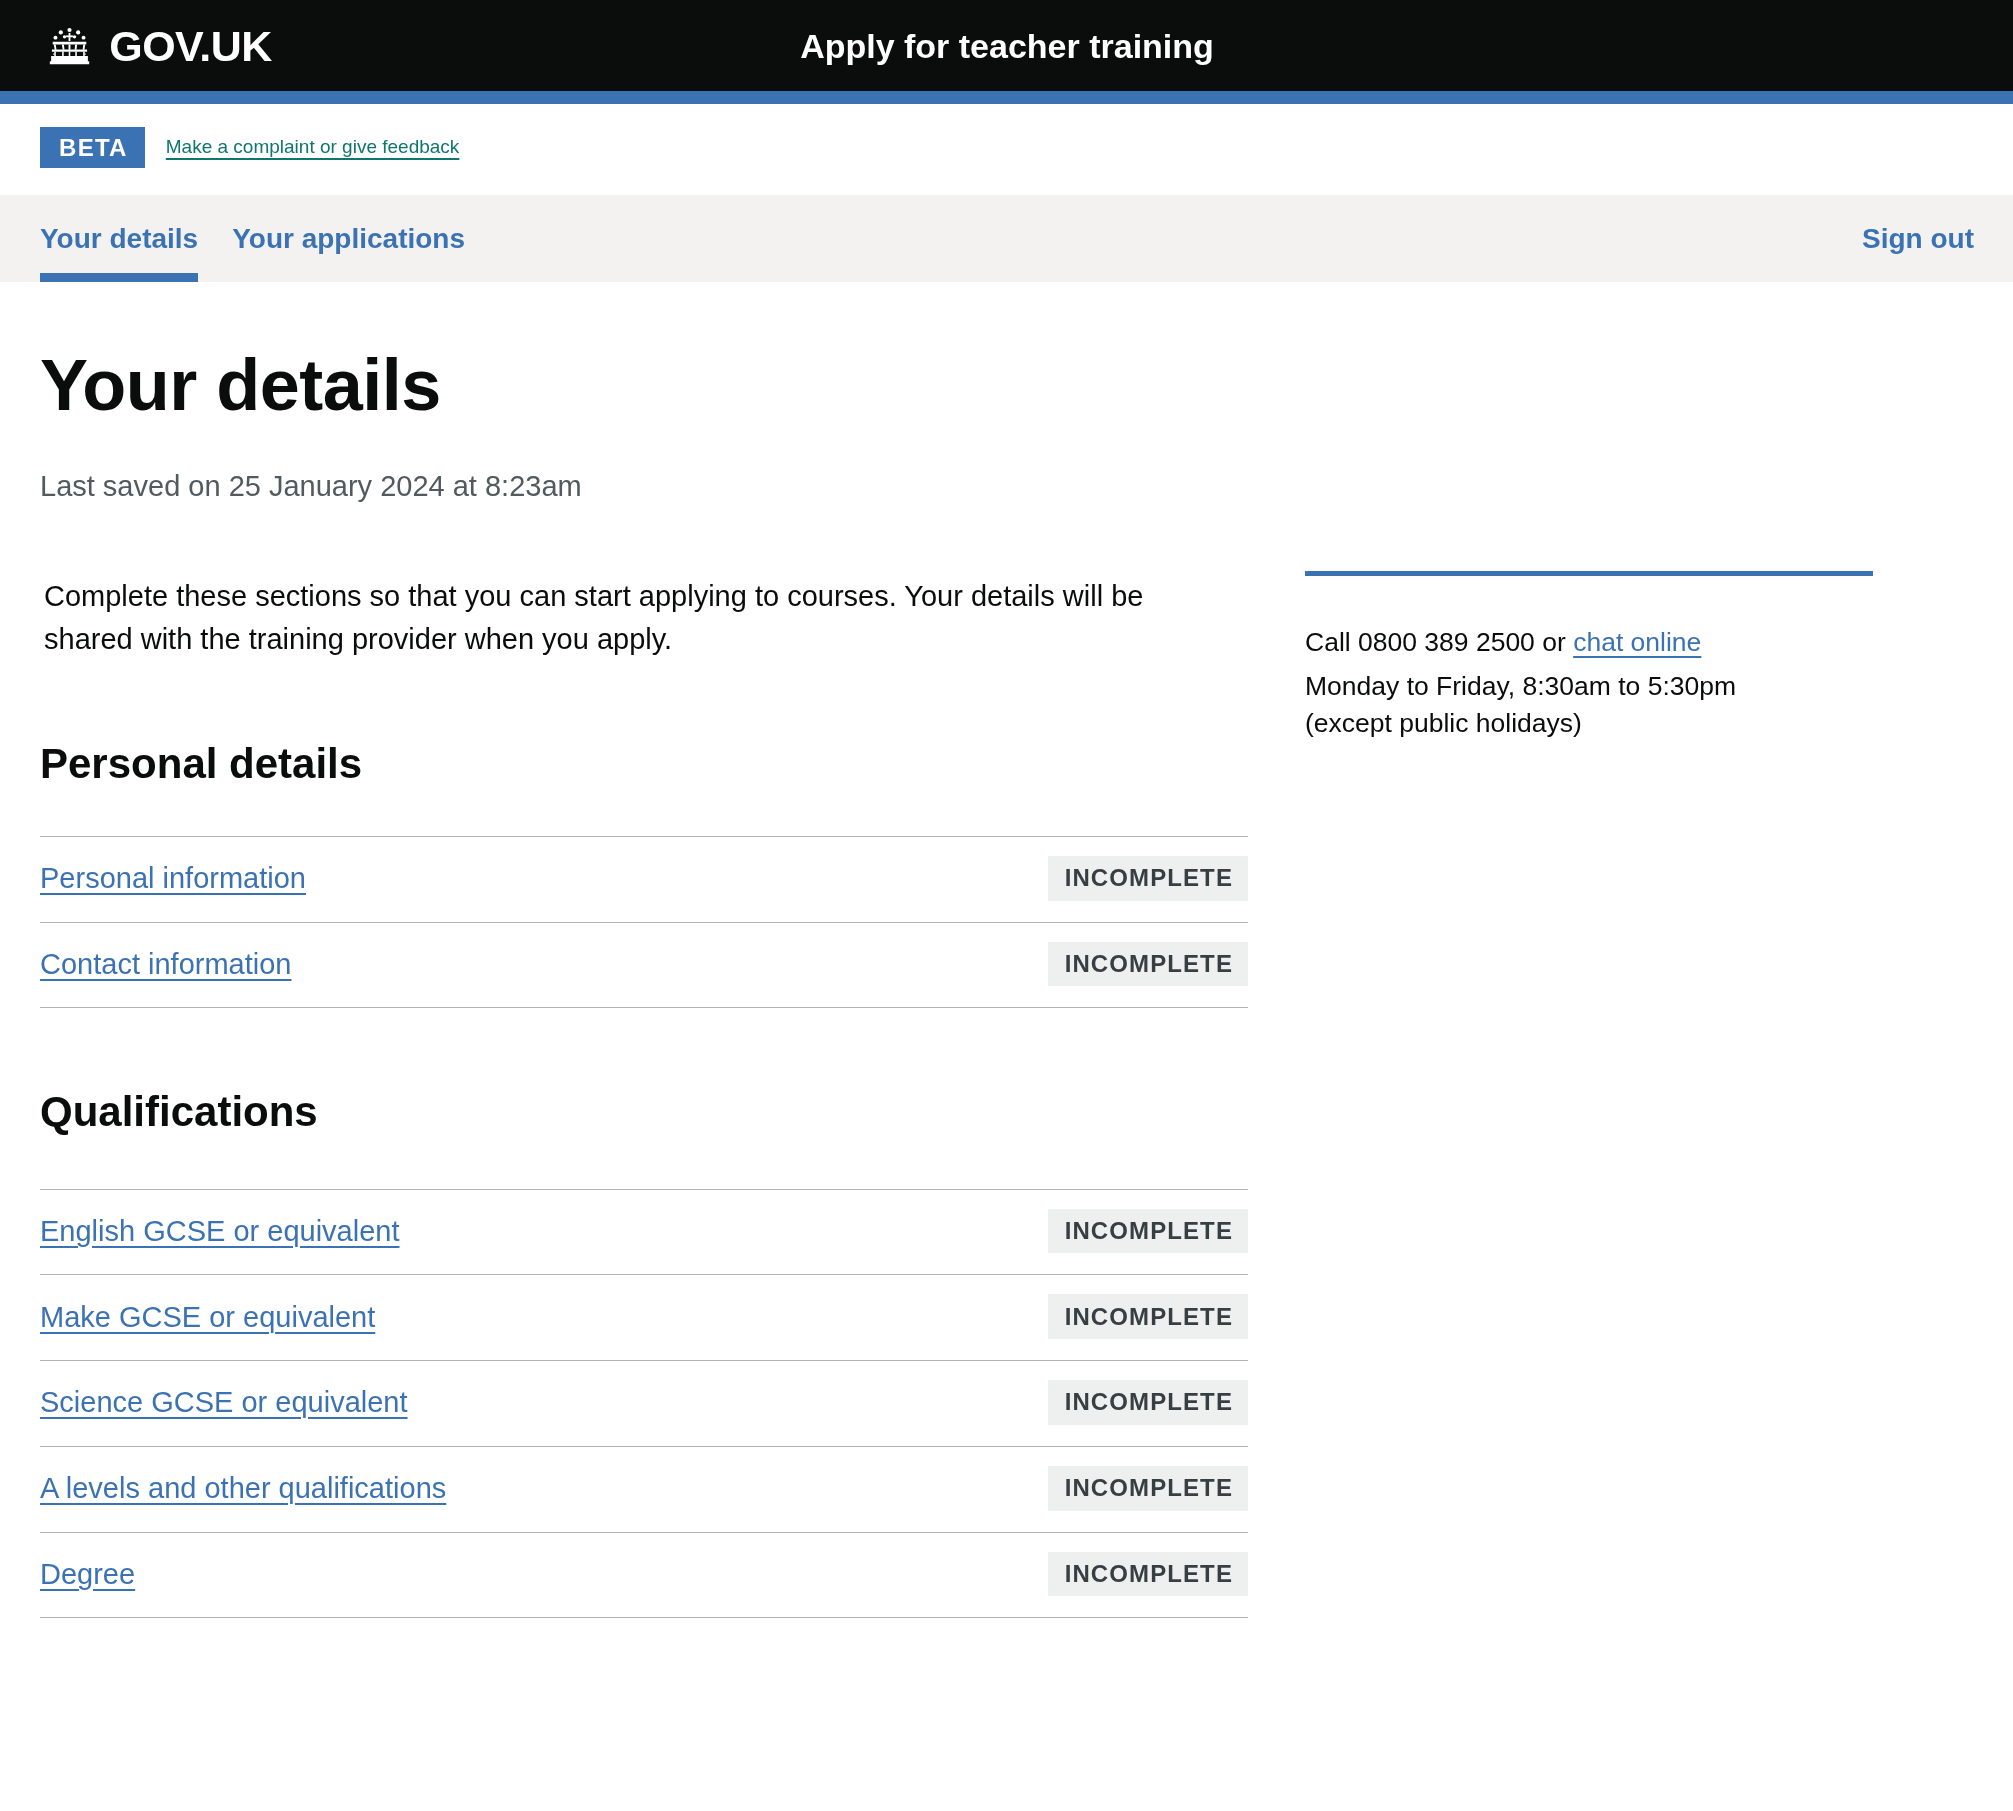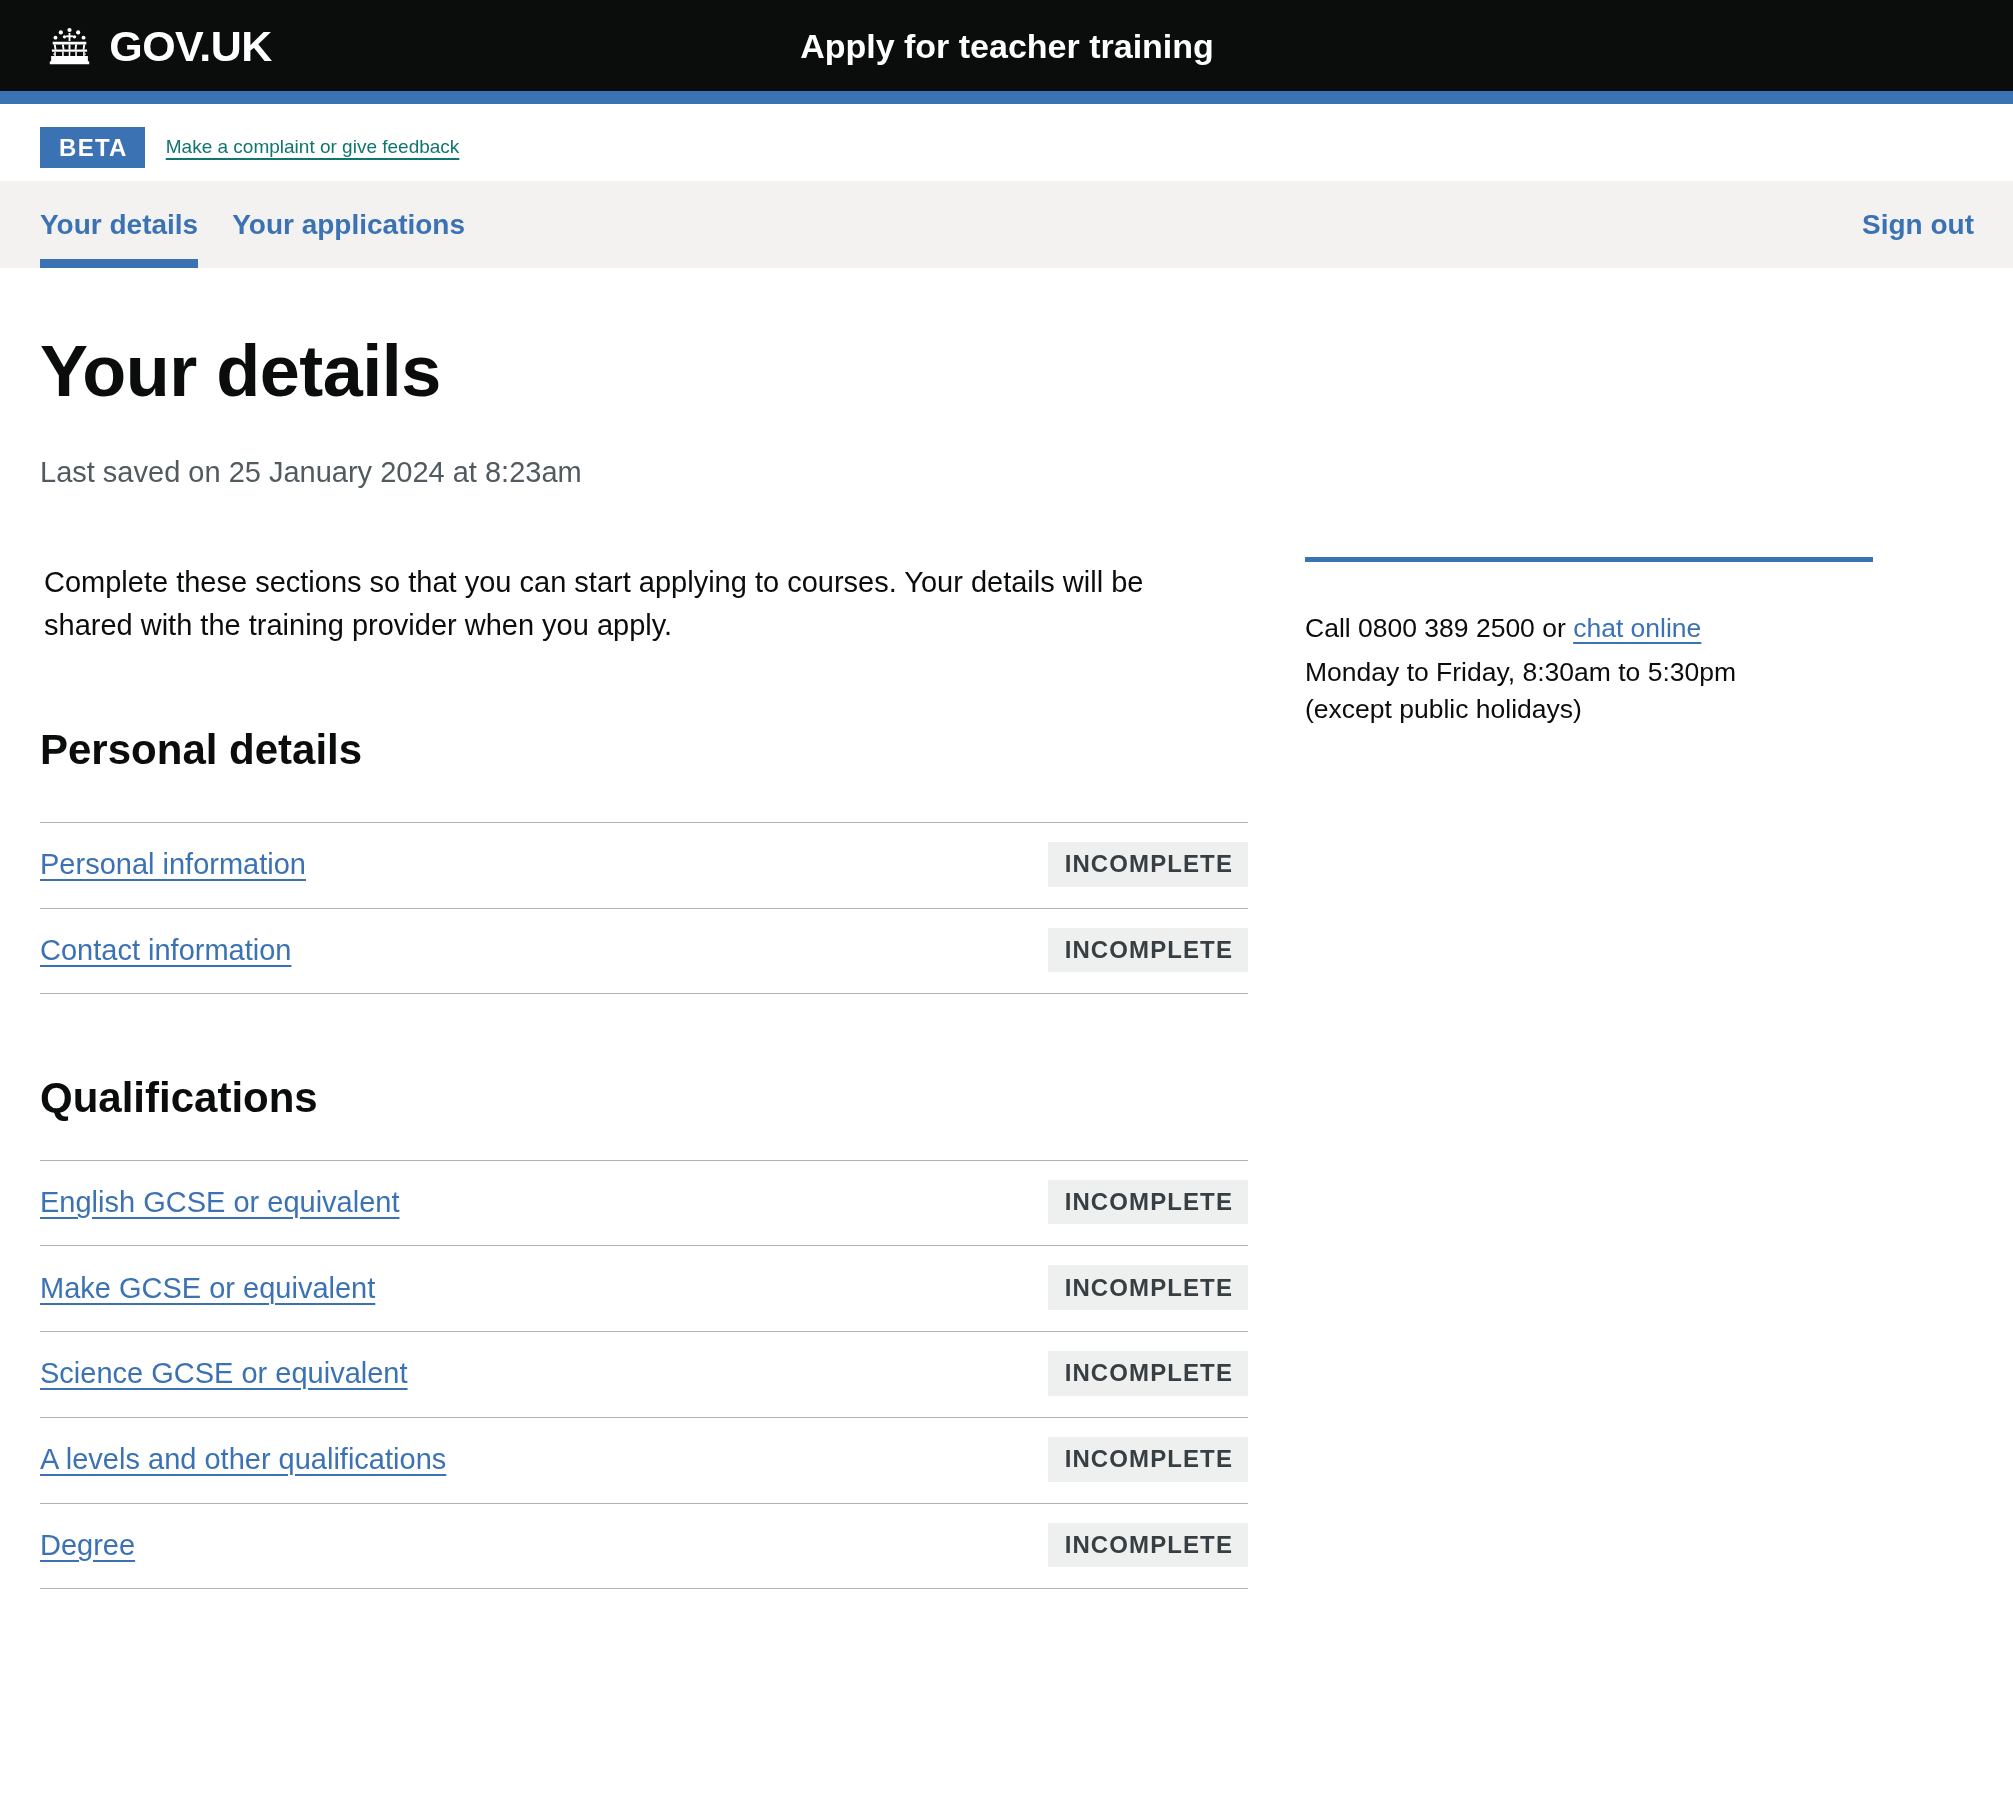--- a/index.html
+++ b/index.html
@@ -62,21 +62,21 @@
     line-height: 1;
   }
   .blue-bar {
     height: 13.2px;
     background: #3b72b4;
   }
 
   
   .phase-banner {
     background: #ffffff;
-    padding: 23px 0 13px 0;
+    padding: 23px 0 27px 0;
   }
   .phase-inner {
     padding-left: 40px;
     display: flex;
     align-items: center;
     gap: 21px;
   }
   .phase-tag {
     background: #3b72b4;
     color: #ffffff;
@@ -193,21 +193,21 @@
 
   
   .task-list {
     list-style: none;
     margin: 49px 0 0 0;
     padding: 0;
     width: 1208px;
     border-top: 1.9px solid #b1b4b6;
   }
   .task-list.qualifications {
-    margin-top: 38px;
+    margin-top: 53px;
   }
   .task-row {
     display: flex;
     align-items: center;
     justify-content: space-between;
     border-bottom: 1.9px solid #b1b4b6;
     padding: 19px 0 21px 0;
   }
   .task-link {
     color: #3b72b4;

